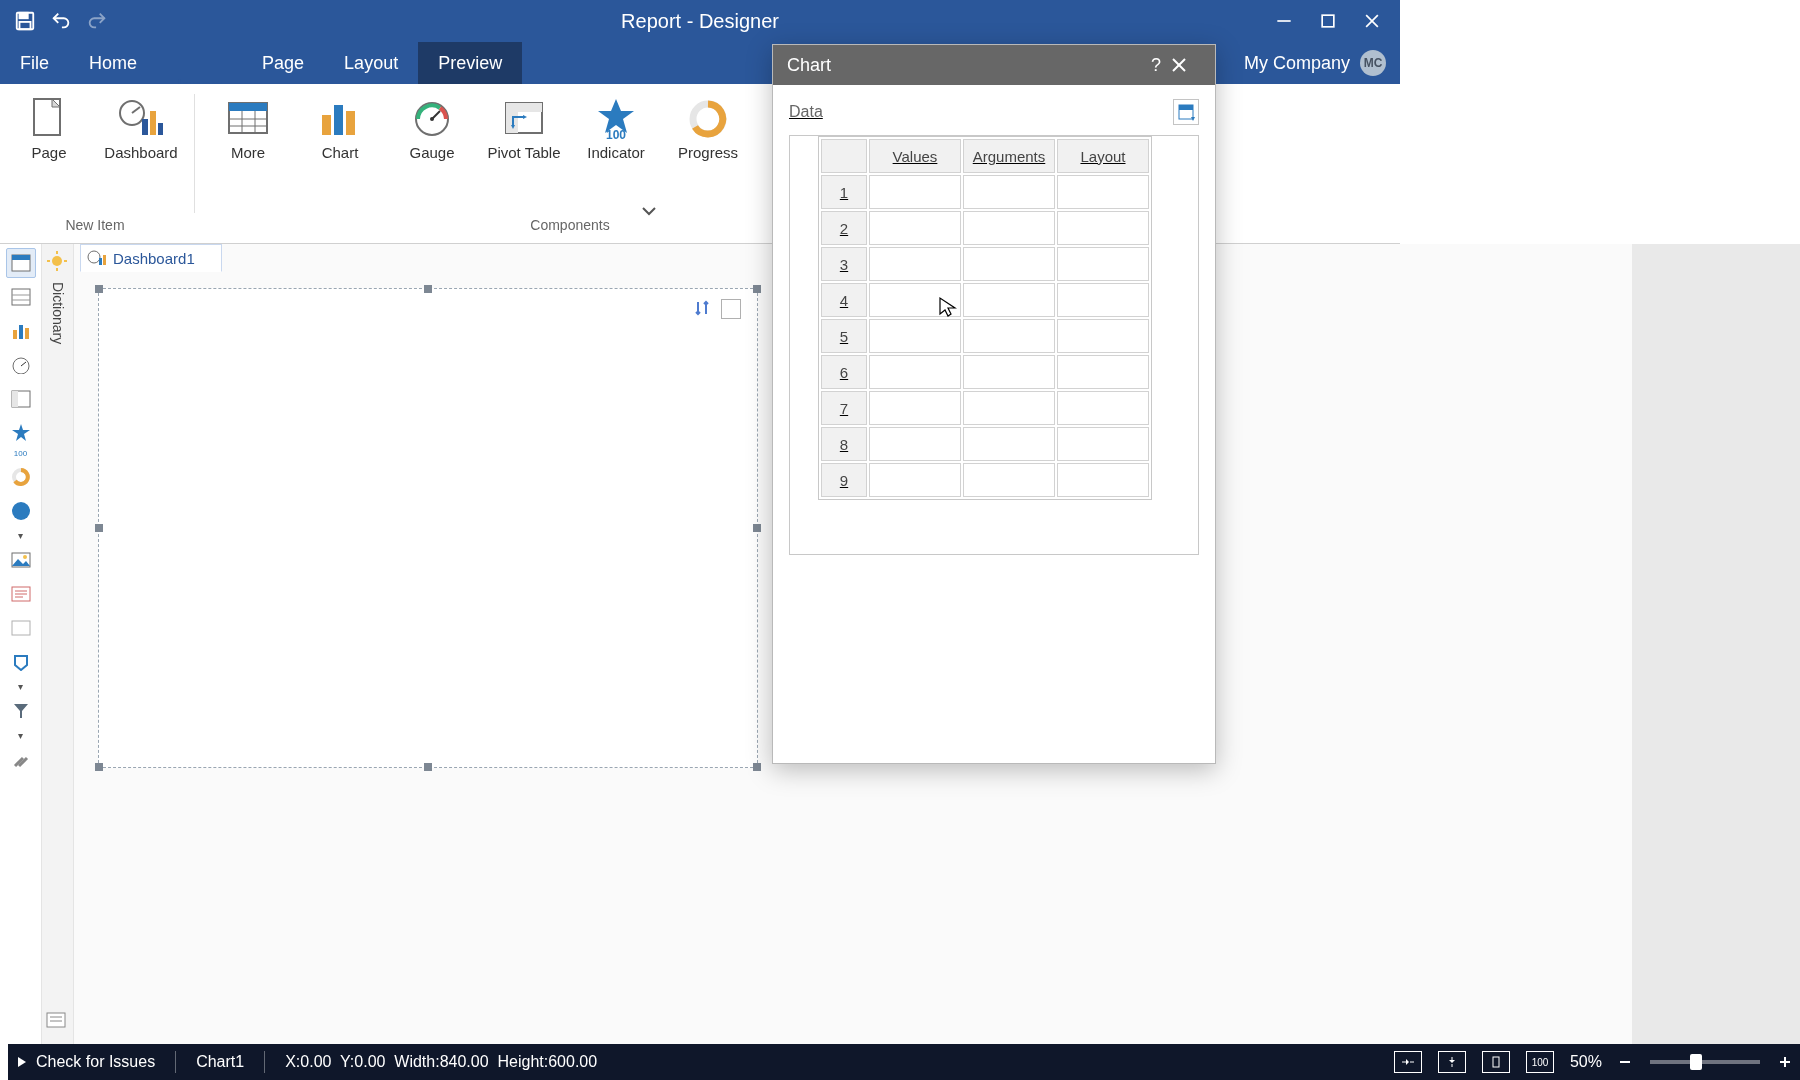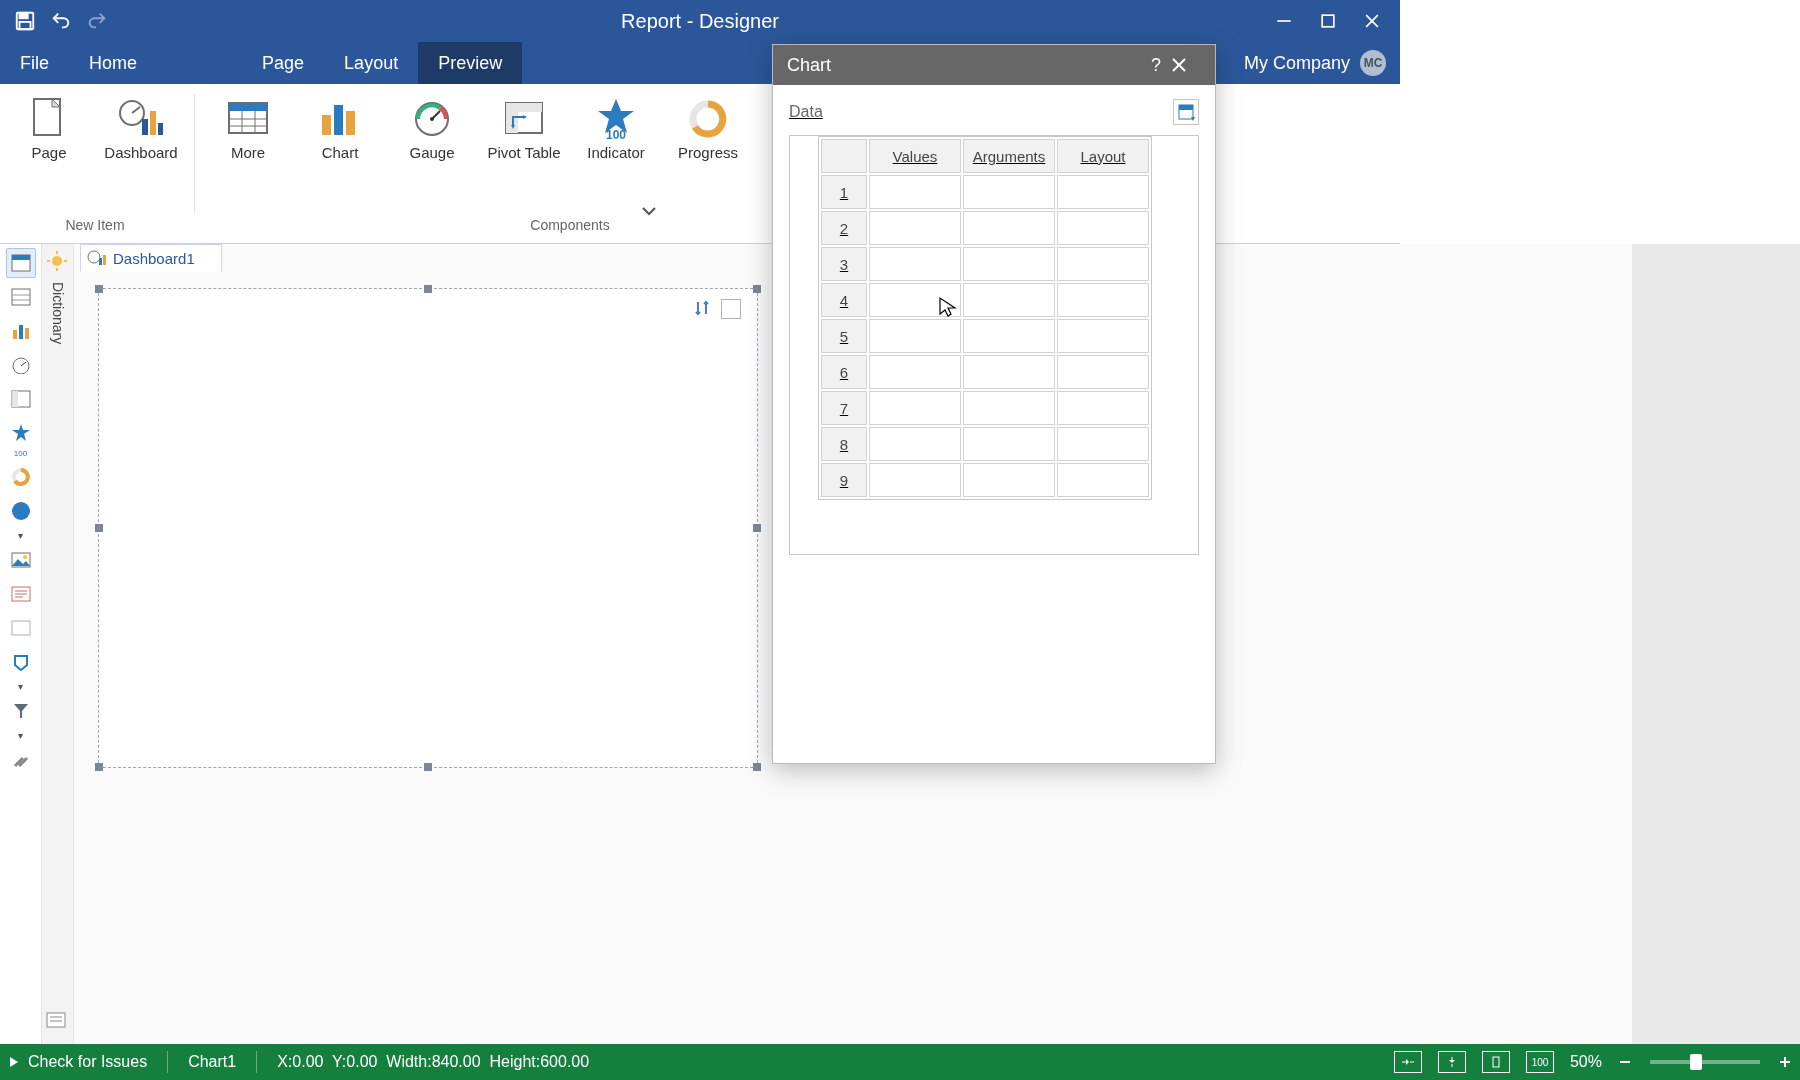--- a/index.html
+++ b/index.html
@@ -95,21 +95,21 @@
   .chart-type-row .lab { color:#777; font-size:16px; flex:1; }
   .chart-type-sel {
     display:flex; align-items:center; gap:12px; border:1px solid #c4c4c4; padding:6px 10px; width:258px; cursor:pointer;
   }
   .chart-type-sel .ct-lbl { flex:1; font-size:15px; }
   .more-row { display:flex; justify-content:flex-end; margin-top:14px; }
   .more-btn { border:1px solid #c4c4c4; padding:8px 18px; font-size:15px; cursor:pointer; background:#fff; }
 
   
   .statusbar {
-    position:absolute; left:0; right:0; bottom:0; height:36px; background:#15803d; color:#fff;
+    position:absolute; left:8px; right:0; bottom:0; height:36px; background:#0f172a; color:#fff;
     display:flex; align-items:center; font-size:16px;
   }
   .statusbar .sb-sep { width:1px; height:22px; background:rgba(255,255,255,.35); margin:0 12px; }
   .statusbar .sb-item { padding:0 8px; display:flex; align-items:center; gap:8px; }
   .statusbar .sb-spacer { flex:1; }
   .statusbar .sb-icon { width:28px; height:22px; border:1.5px solid #fff; display:flex; align-items:center; justify-content:center; }
   .statusbar .zoom-track { width:110px; height:4px; background:rgba(255,255,255,.4); position:relative; margin:0 10px; }
   .statusbar .zoom-thumb { position:absolute; top:-6px; width:12px; height:16px; background:#fff; border-radius:2px; }
 
   svg { display:block; }

